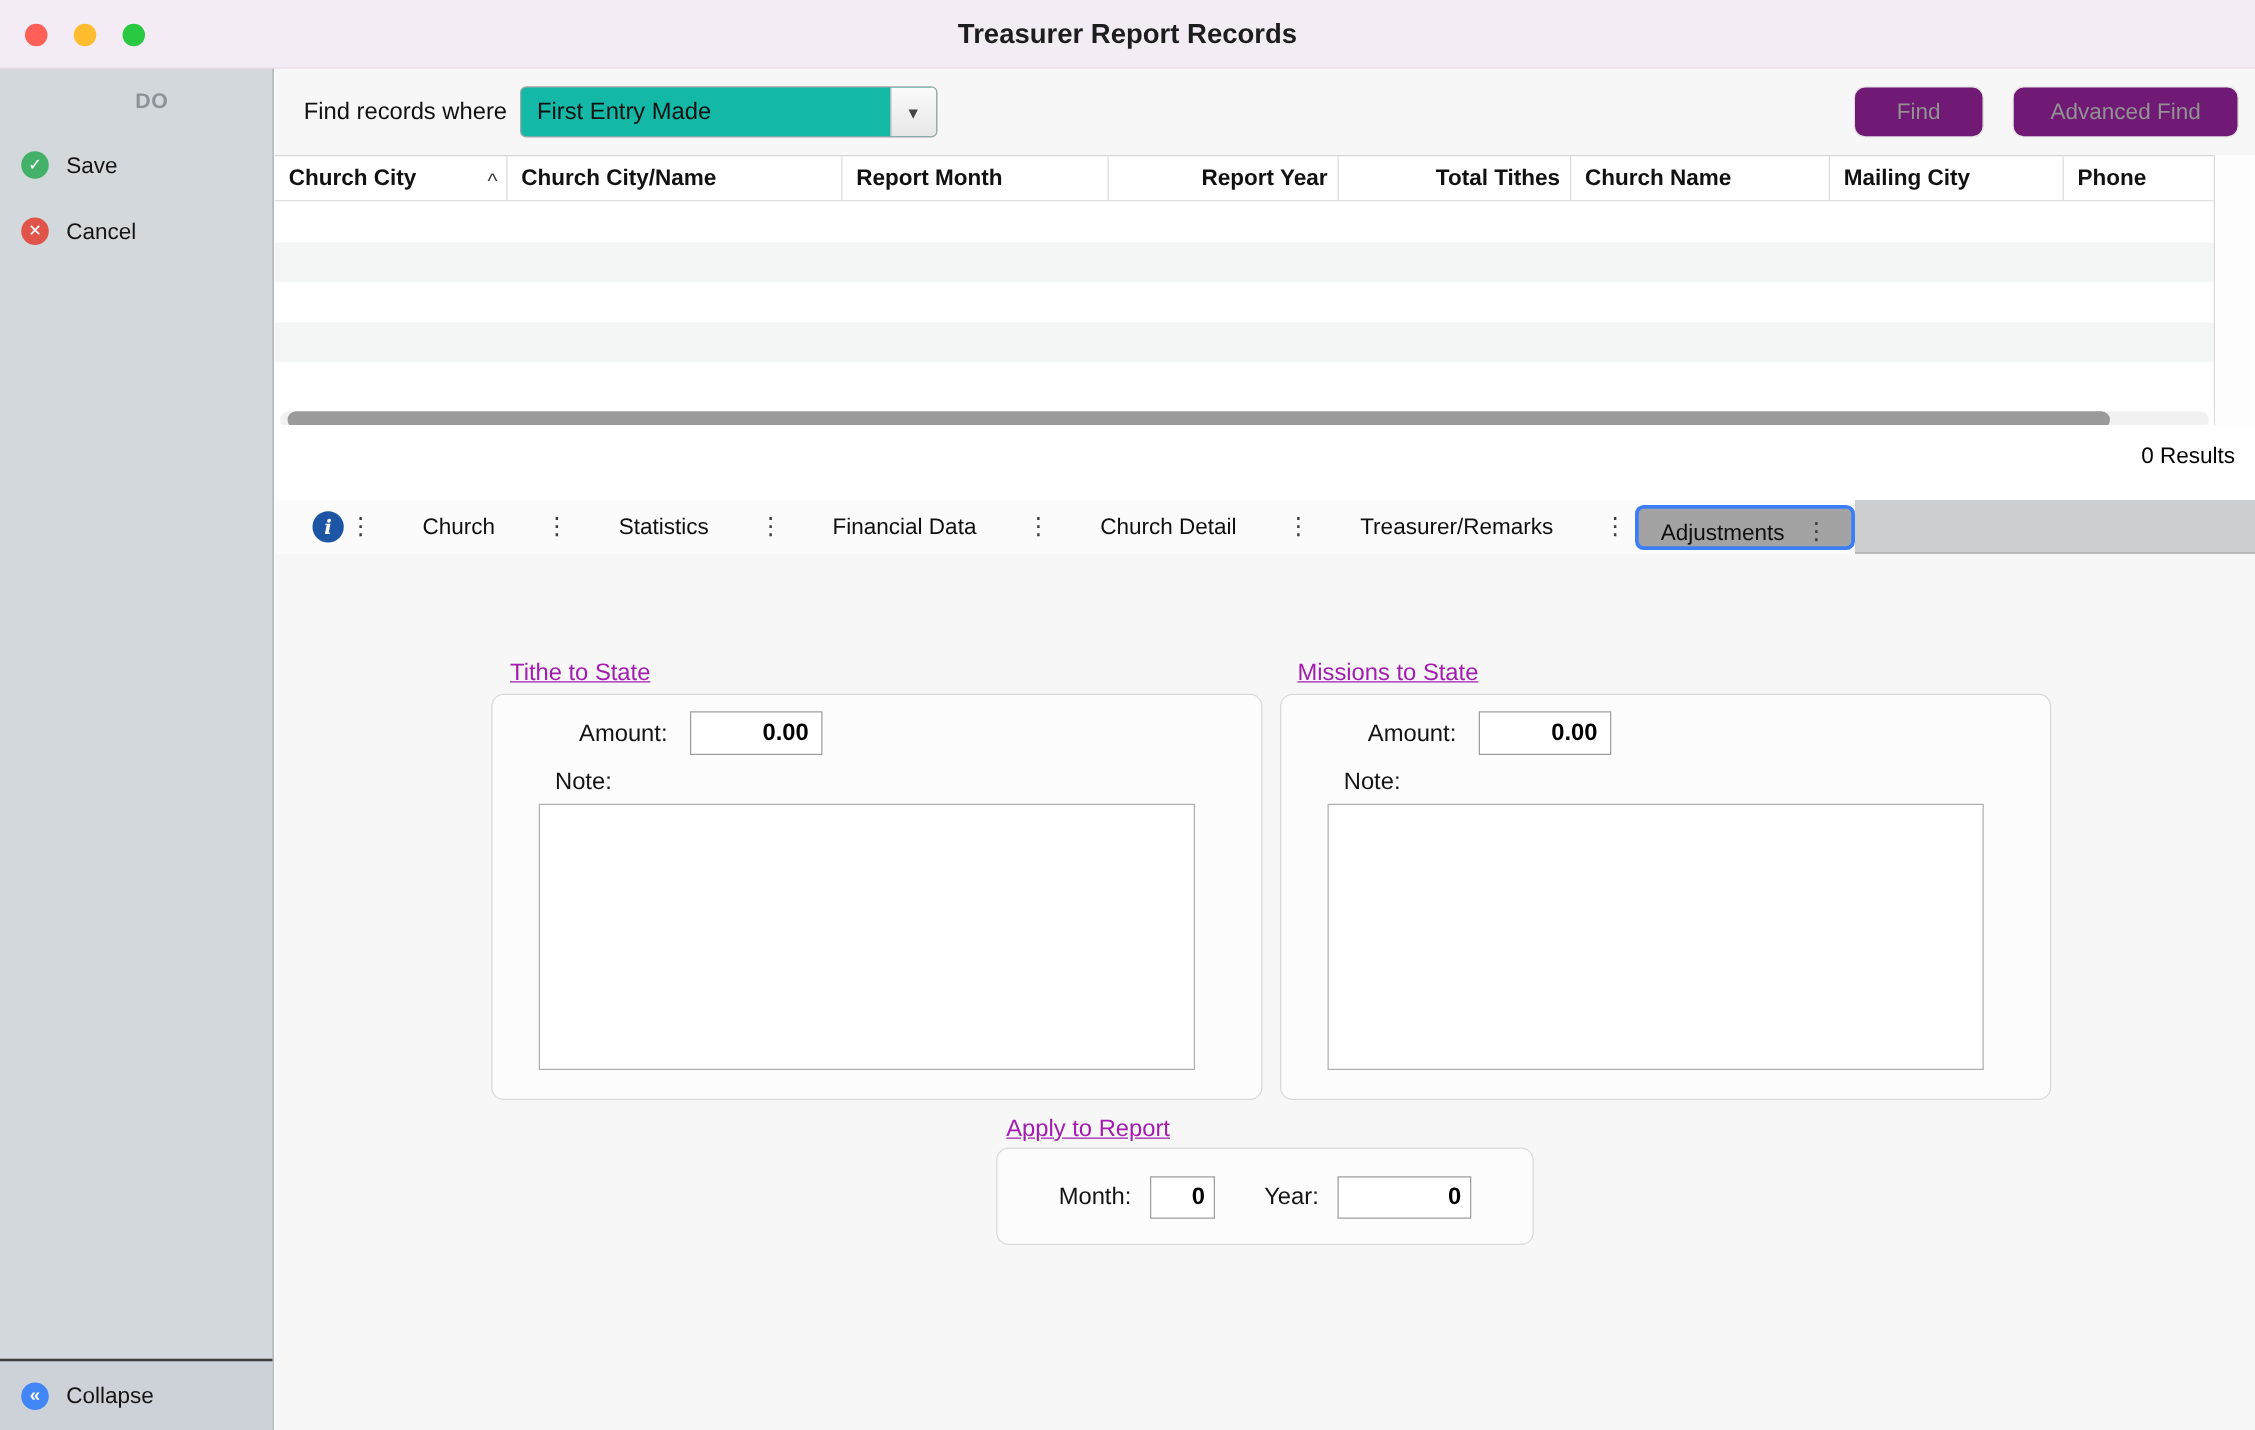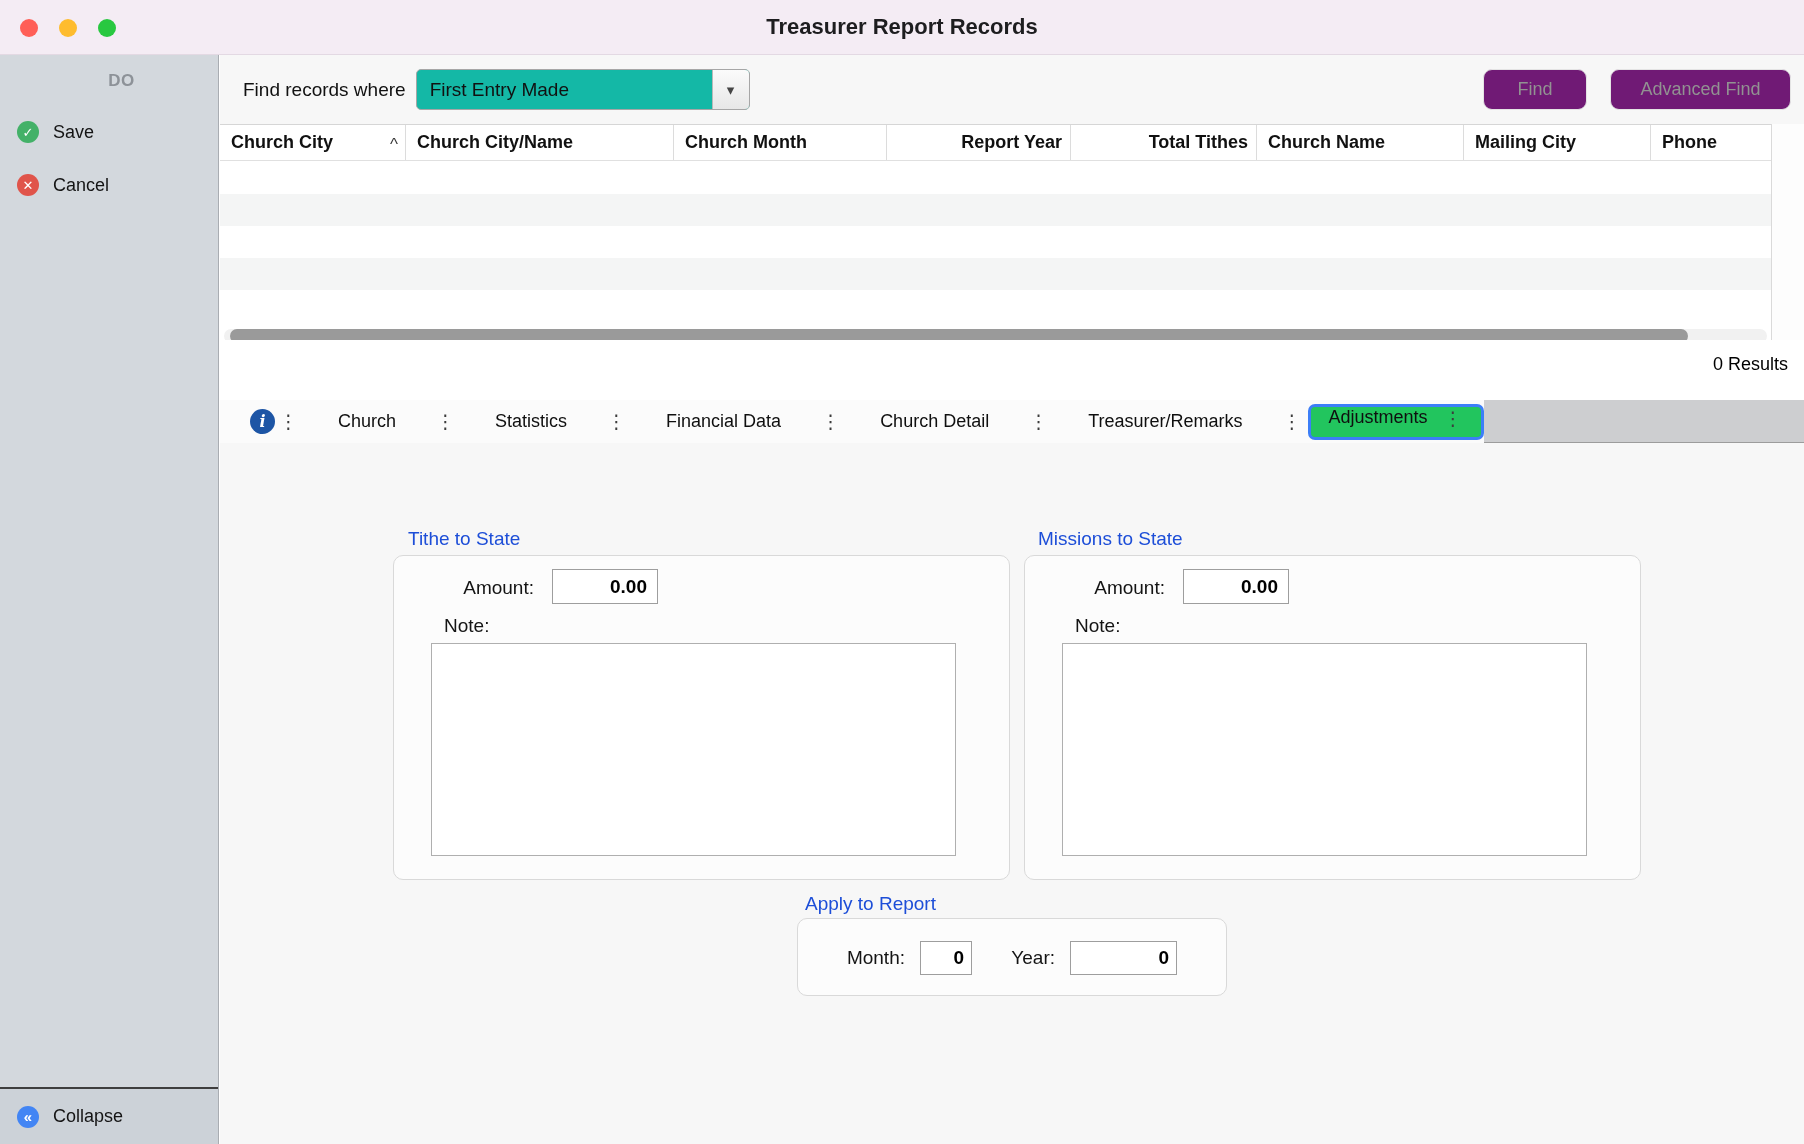--- a/index.html
+++ b/index.html
@@ -66,27 +66,27 @@
 
   
   .tabbar{position:absolute;left:220px;top:400px;right:0;height:43px;background:#fbfbfb;
     display:flex;align-items:center;}
   .info-icon{margin-left:30px;width:25px;height:25px;border-radius:50%;background:#1d55a5;color:#fff;
     display:flex;align-items:center;justify-content:center;font-size:16px;font-weight:bold;
     font-family:"DejaVu Serif",serif;font-style:italic;flex:0 0 auto;}
   .tabsep{margin:0 4px;color:#3c3c3c;font-size:19px;}
   .tab{padding:0 36px;font-size:18px;color:#0f0f0f;white-space:nowrap;cursor:default;}
   .tab-selected{margin:0 0 0 2px;height:36px;box-sizing:border-box;border:3px solid #3c7ef7;border-radius:7px;
-    background:#22c55e;display:flex;align-items:flex-start;padding:0 18px;gap:16px;font-size:18px;color:#0f0f0f;white-space:nowrap;}
+    background:#a3a3a3;display:flex;align-items:flex-end;padding:0 18px;gap:16px;font-size:18px;color:#0f0f0f;white-space:nowrap;}
   .tab-selected .tabsep{margin:0;}
   .tab-filler{flex:1;align-self:stretch;background:#cdced0;border-bottom:1px solid #9c9c9c;box-sizing:border-box;}
 
   
   .content{position:absolute;left:220px;top:443px;right:0;bottom:0;background:#f7f7f7;}
-  .group-title{position:absolute;font-size:19px;color:#1d4ed8;}
+  .group-title{position:absolute;font-size:19px;color:#a21caf;text-decoration:underline;}
   .gt-tithe{left:408px;top:528px;}
   .gt-missions{left:1038px;top:528px;}
   .gt-apply{left:805px;top:893px;}
   .panel{position:absolute;background:#fcfcfc;border:1px solid #d9d9d9;border-radius:10px;box-sizing:border-box;}
   .panel-tithe{left:393px;top:555px;width:617px;height:325px;}
   .panel-missions{left:1024px;top:555px;width:617px;height:325px;}
   .panel-apply{left:797px;top:918px;width:430px;height:78px;}
   .field-label{position:absolute;font-size:19px;color:#141414;white-space:nowrap;}
   .amount-label{left:0;top:21px;width:140px;text-align:right;}
   .note-label{left:50px;top:59px;}
@@ -142,21 +142,21 @@
 
 <div class="thead">
   <div class="hcell w0">
     <span>Church City</span>
     <span class="caret">^</span>
   </div>
   <div class="hcell w1">
     <span>Church City/Name</span>
   </div>
   <div class="hcell w2">
-    <span>Church Month</span>
+    <span>Report Month</span>
   </div>
   <div class="hcell w3 right">
     <span>Report Year</span>
   </div>
   <div class="hcell w4 right">
     <span>Total Tithes</span>
   </div>
   <div class="hcell w5">
     <span>Church Name</span>
   </div>

